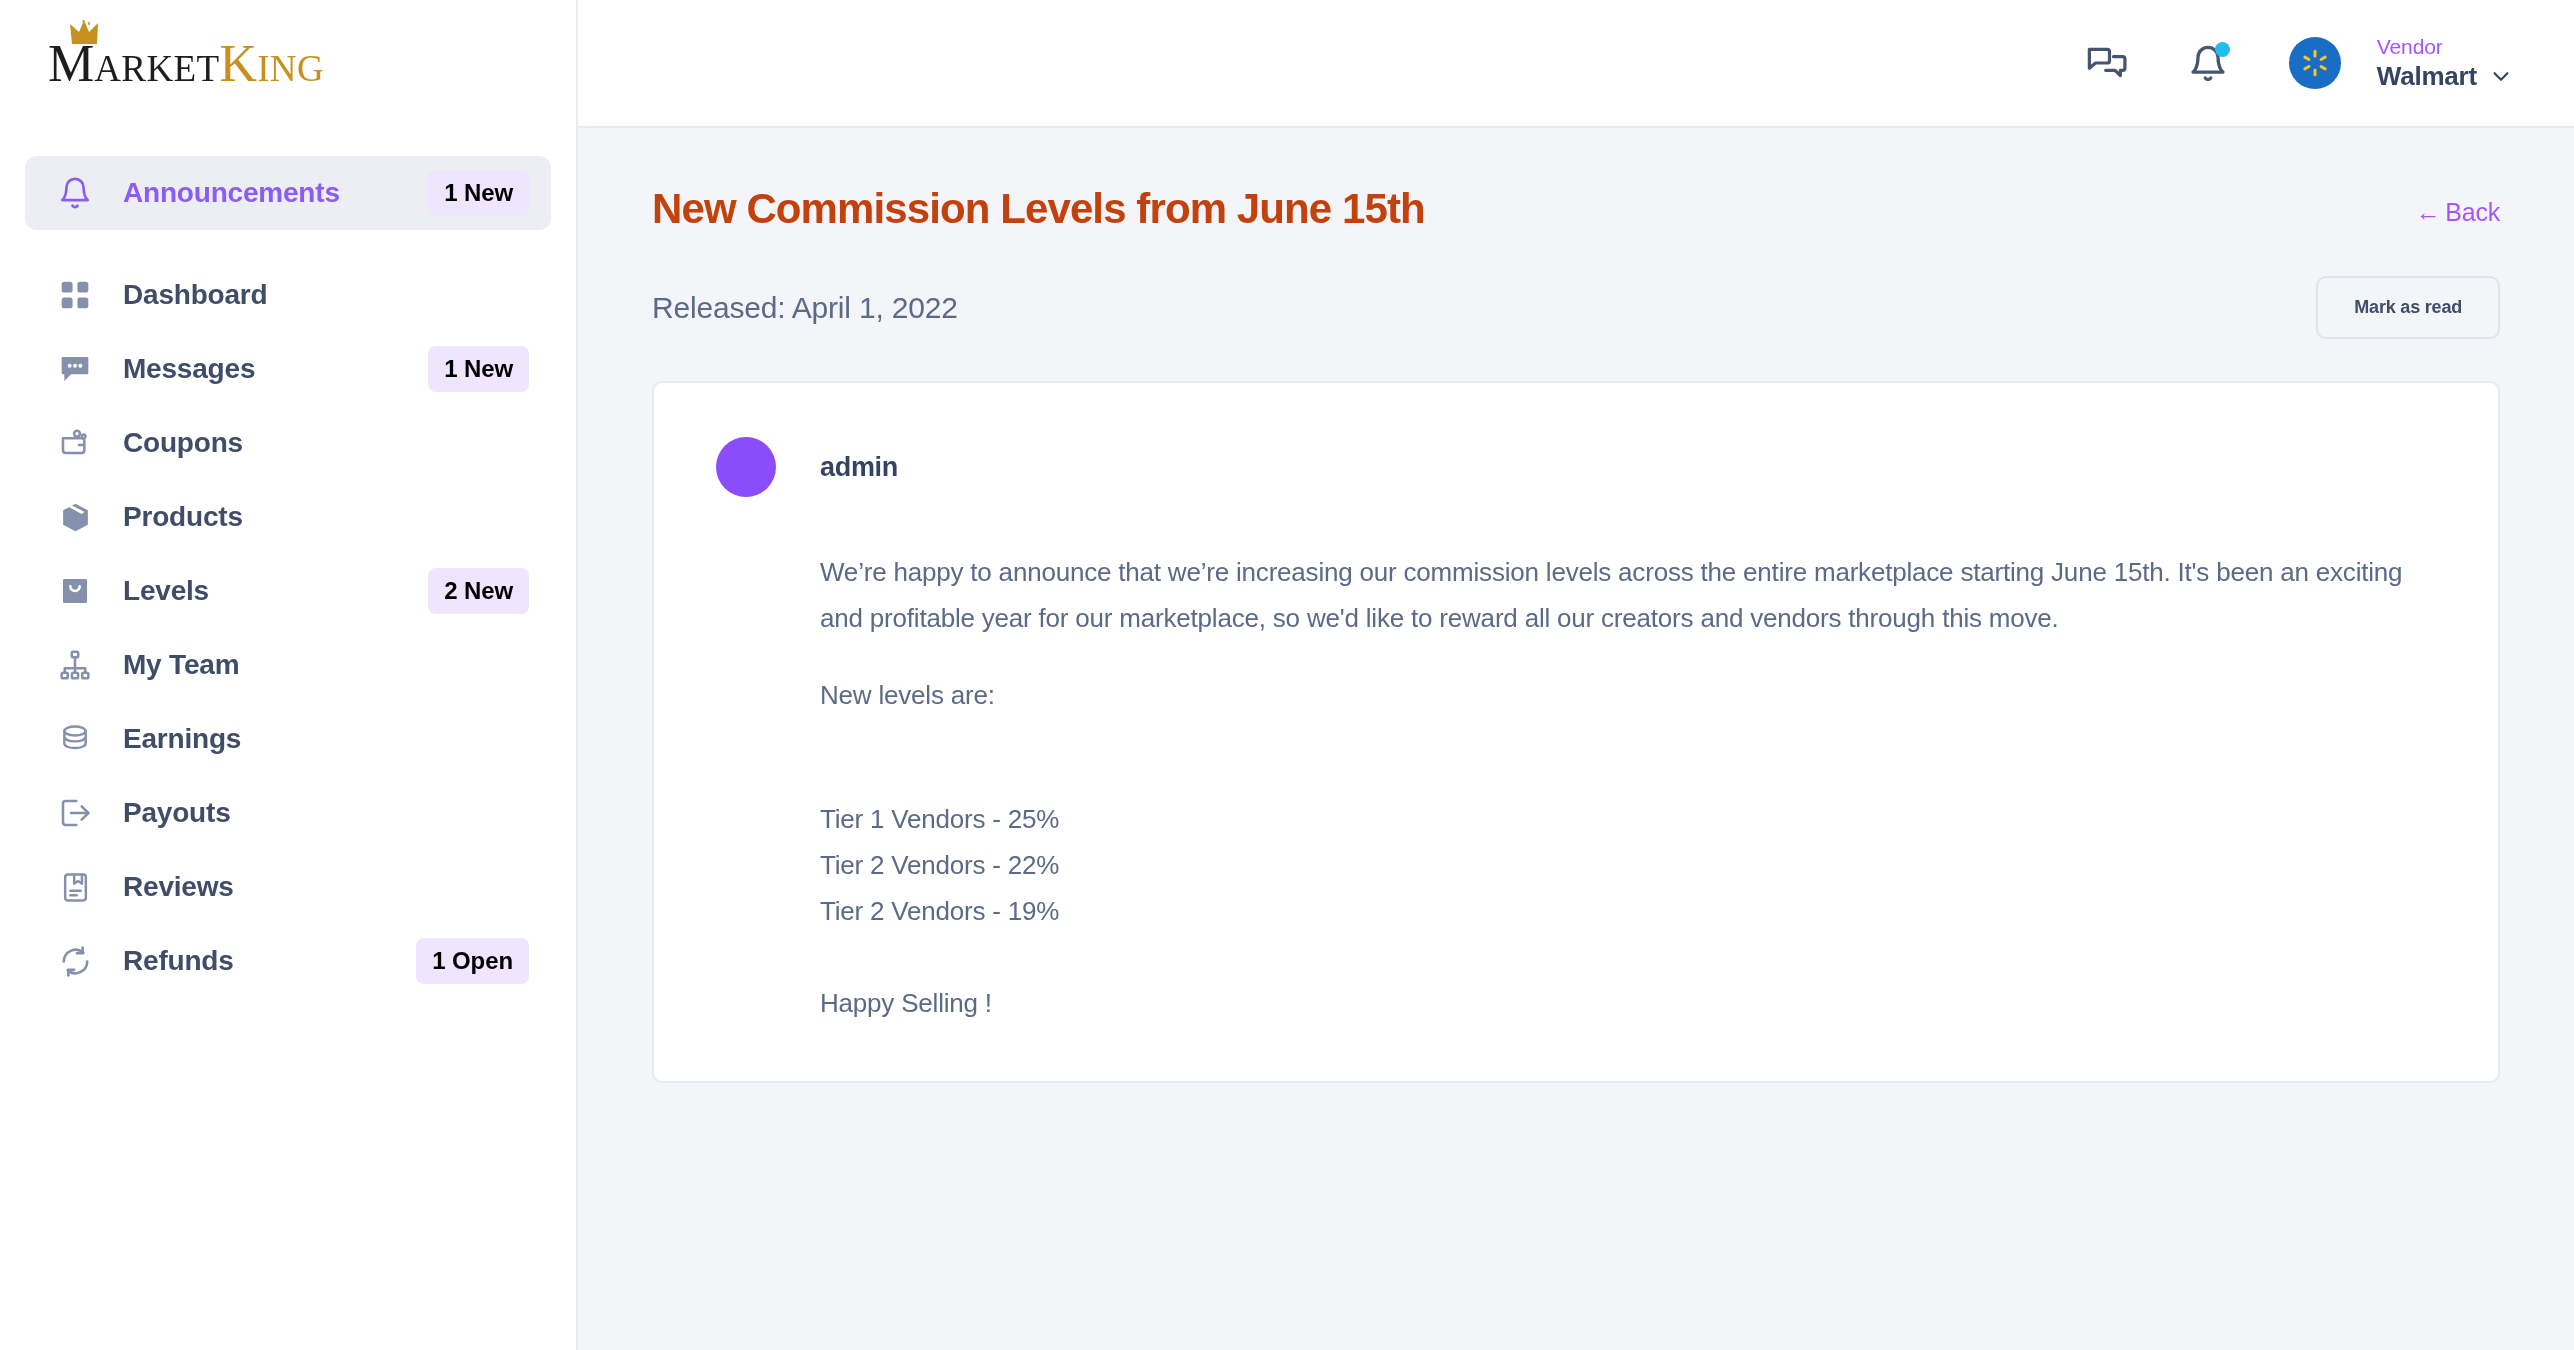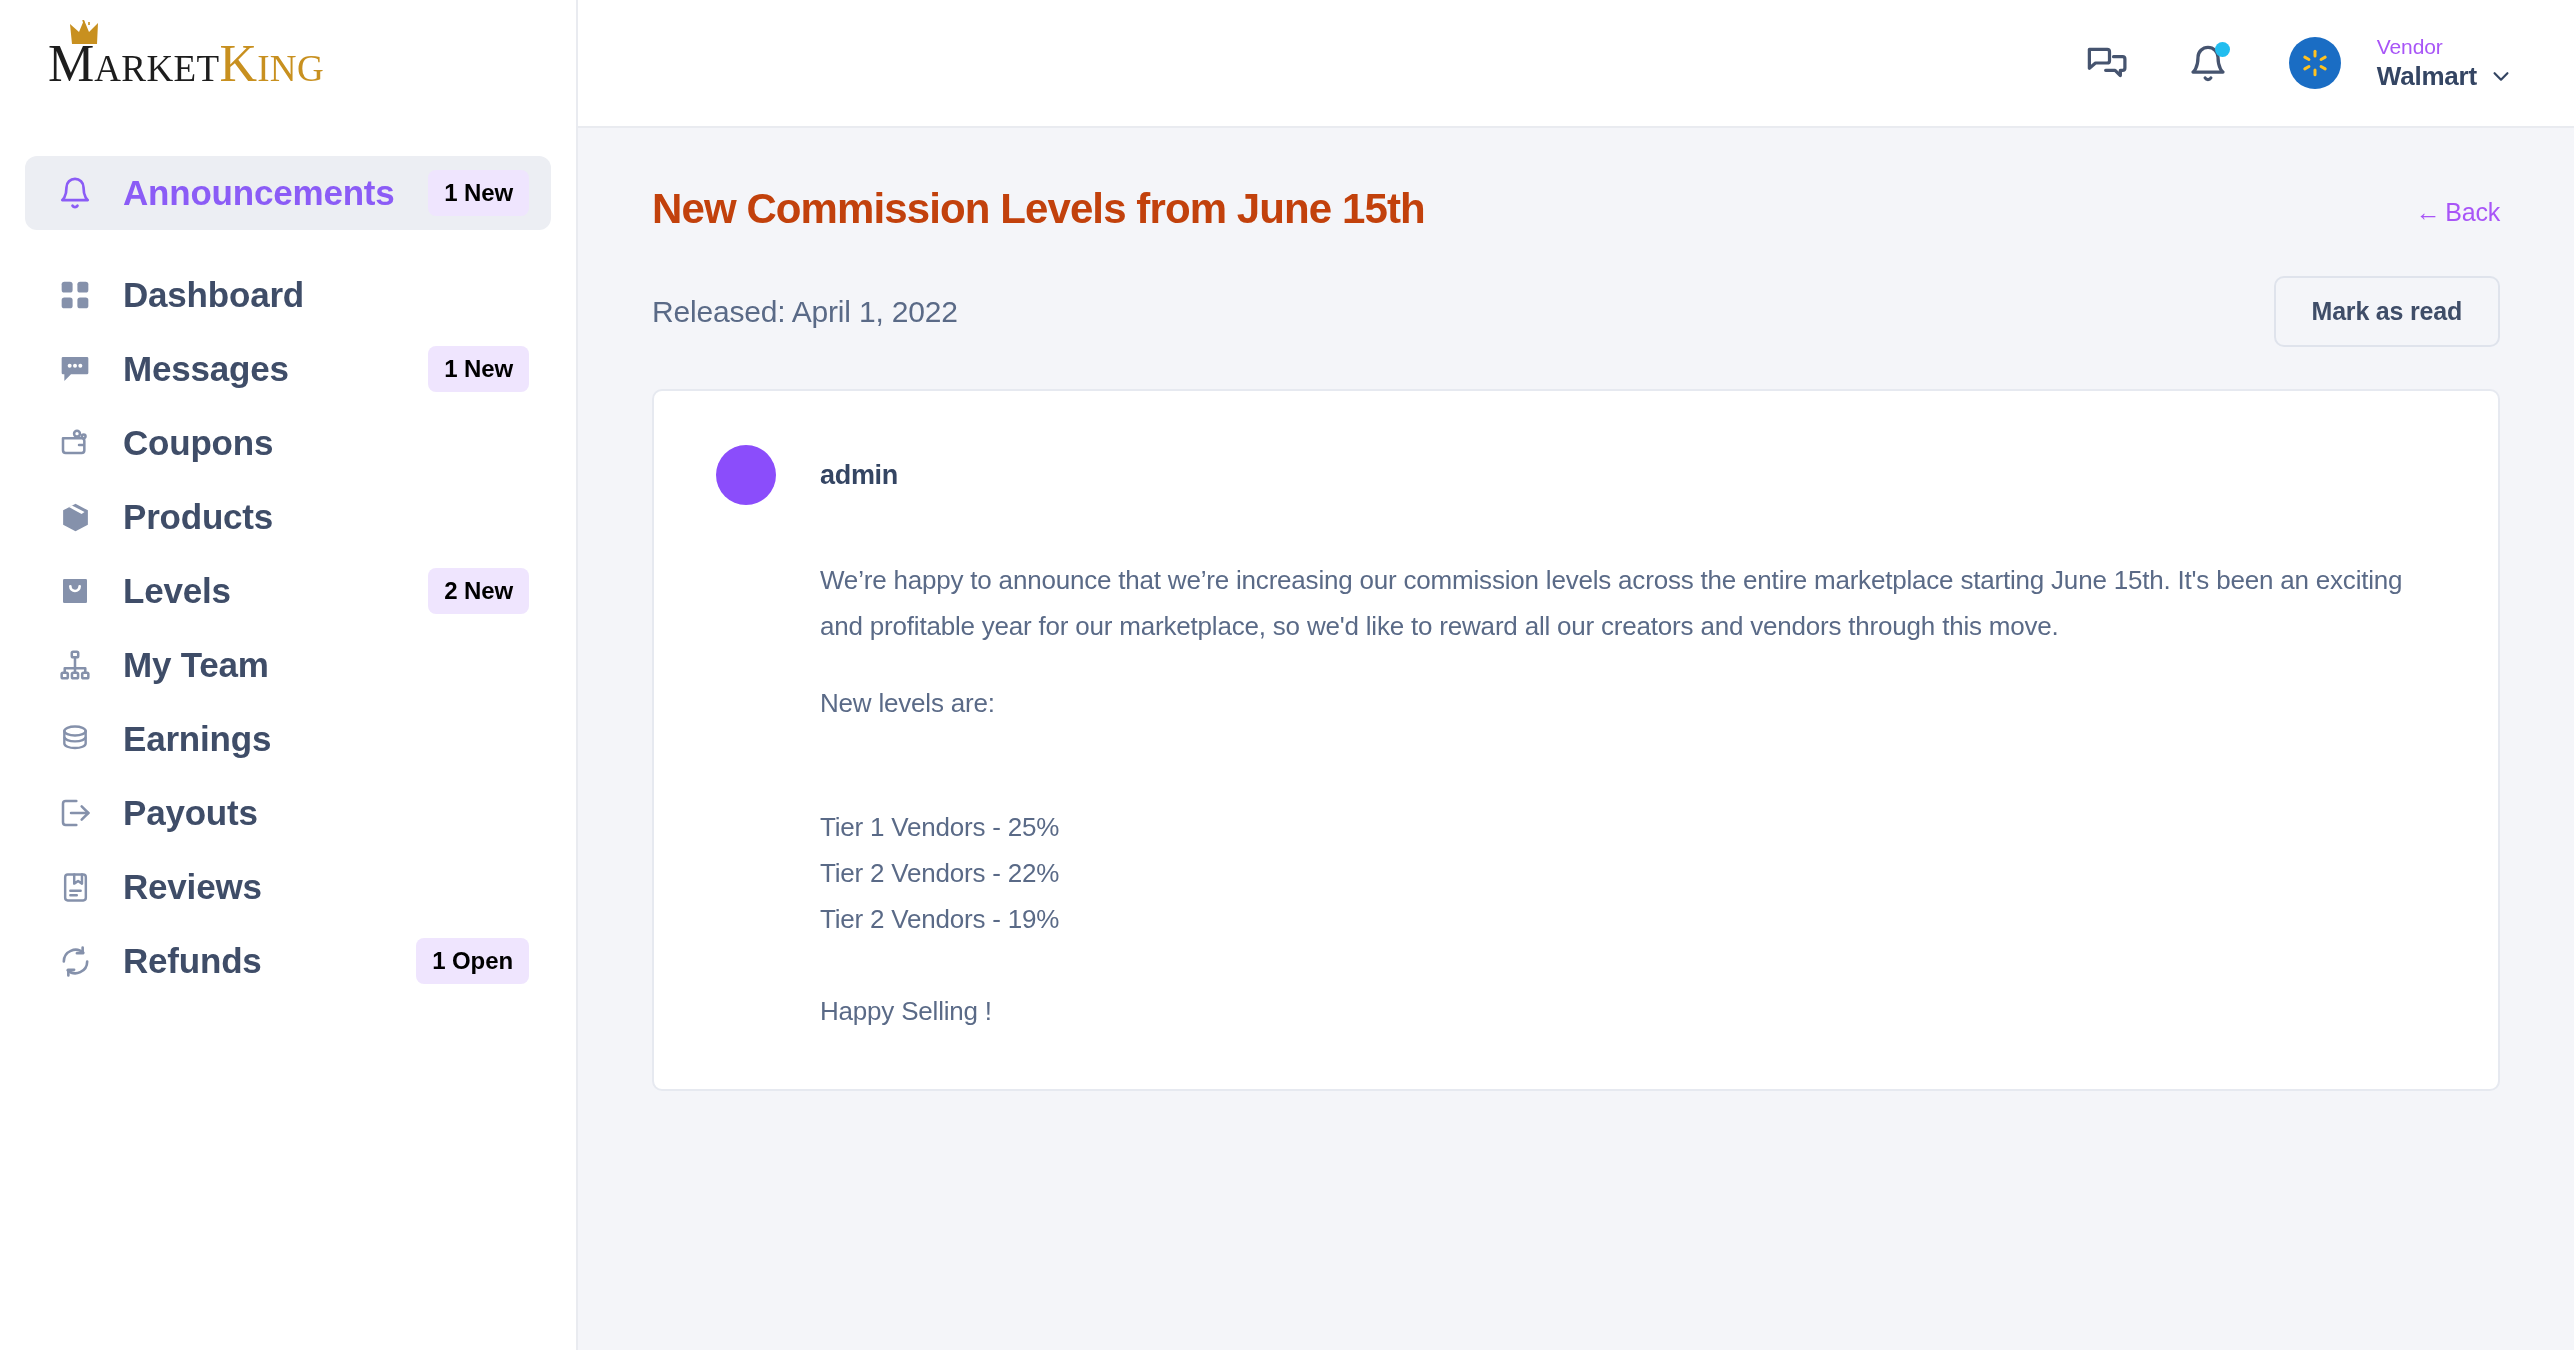--- a/index.html
+++ b/index.html
@@ -79,21 +79,21 @@
     display: flex;
     align-items: center;
     justify-content: center;
     color: #8591ab;
   }
   .nav-item.active .nav-icon { color: #8b5cf6; }
   .nav-icon svg { display: block; }
 
   .nav-label {
     margin-left: 26px;
-    font-size: 35px;
+    font-size: 28px;
     font-weight: bold;
     color: #3f4d68;
     letter-spacing: -0.2px;
   }
   .nav-item.active .nav-label { color: #8b5cf6; }
 
   .nav-badge {
     margin-left: auto;
     background: #efe5fe;
     color: #000000;
@@ -227,21 +227,21 @@
   .released {
     font-size: 30px;
     color: #5a6a87;
     letter-spacing: -0.2px;
   }
 
   .mark-read-btn {
     background: #f4f5f9;
     border: 2px solid #dfe3ec;
     border-radius: 10px;
-    font-size: 25px;
+    font-size: 18px;
     font-weight: bold;
     color: #3f4d68;
     padding: 19px 36px;
     cursor: pointer;
     letter-spacing: -0.2px;
     font-family: "Liberation Sans", sans-serif;
   }
 
   
   .card {

